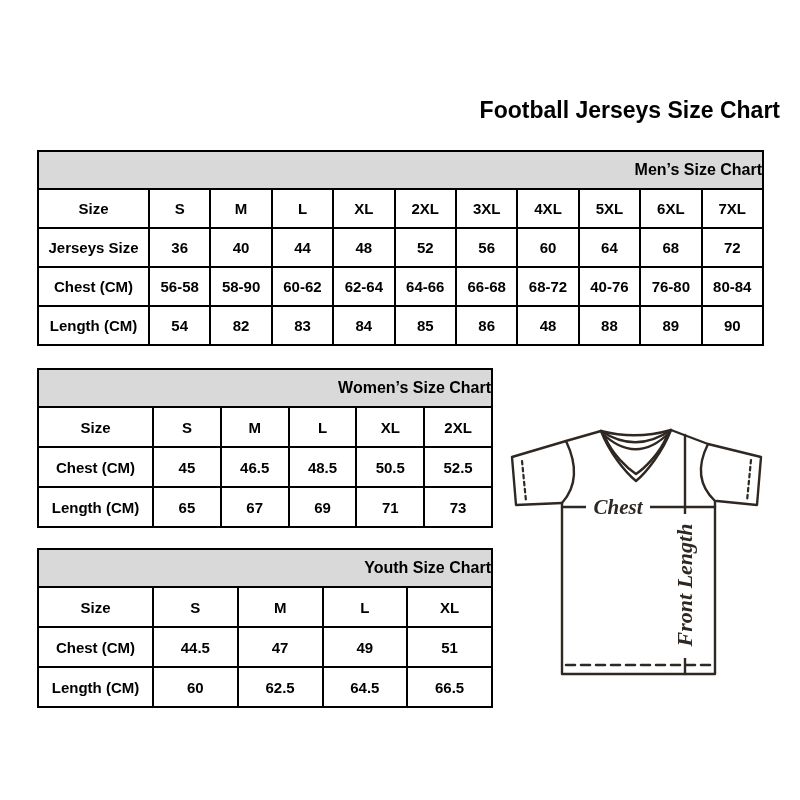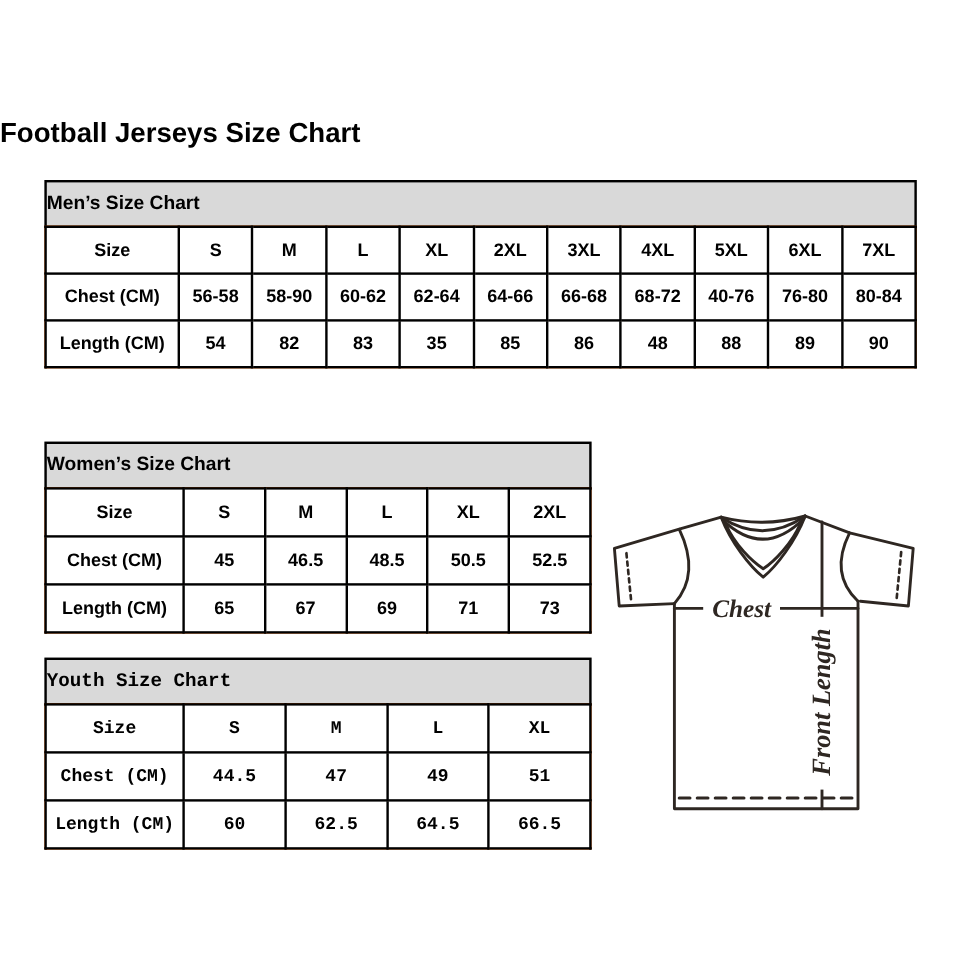--- a/index.html
+++ b/index.html
@@ -5,31 +5,31 @@
   * { margin:0; padding:0; box-sizing:border-box; }
   html,body { background:#ffffff; }
   body {
     width:800px; height:800px; position:relative;
     font-family:"Liberation Sans", sans-serif; color:#000;
   }
   .canvas { position:absolute; left:0; top:0; width:800px; height:800px; background:#fff; overflow:hidden; }
 
   .title {
     position:absolute; top:97px; left:0; width:780px;
-    text-align:left; font-size:23px; font-weight:bold; color:#000;
+    text-align:right; font-size:23px; font-weight:bold; color:#000;
   }
 
   .tbl { position:absolute; left:37px; }
   .tbl.men   { top:150px; width:727px; }
   .tbl.women { top:368px; width:456px; }
-  .tbl.youth { top:548px; width:456px;font-family:Liberation Mono, monospace; }
+  .tbl.youth { top:548px; width:456px; }
 
   .tbl-header {
     border:2px solid #000; background:#d9d9d9;
-    height:40px; line-height:36px; text-align:left;
+    height:40px; line-height:36px; text-align:right;
     font-weight:bold; font-size:16px;
   }
   .tbl table {
     width:100%; border-collapse:collapse; table-layout:fixed; margin-top:-2px;
     background:#f97316;
   }
   .tbl td {
     border:2px solid #000; text-align:center; vertical-align:middle;
     font-weight:bold; font-size:15px; height:39px; padding:0 1px;
     background:#fff; color:#000;
@@ -67,38 +67,51 @@
             <td class="data-col">L</td>
             <td class="data-col">XL</td>
             <td class="data-col">2XL</td>
             <td class="data-col">3XL</td>
             <td class="data-col">4XL</td>
             <td class="data-col">5XL</td>
             <td class="data-col">6XL</td>
             <td class="data-col">7XL</td>
           </tr>
           <tr>
+            <td class="label-col">Jerseys Size</td>
+            <td class="data-col">36</td>
+            <td class="data-col">40</td>
+            <td class="data-col">44</td>
+            <td class="data-col">48</td>
+            <td class="data-col">52</td>
+            <td class="data-col">56</td>
+            <td class="data-col">60</td>
+            <td class="data-col">64</td>
+            <td class="data-col">68</td>
+            <td class="data-col">72</td>
+          </tr>
+          <tr>
             <td class="label-col">Chest (CM)</td>
             <td class="data-col">56-58</td>
             <td class="data-col">58-90</td>
             <td class="data-col">60-62</td>
             <td class="data-col">62-64</td>
             <td class="data-col">64-66</td>
             <td class="data-col">66-68</td>
             <td class="data-col">68-72</td>
             <td class="data-col">40-76</td>
             <td class="data-col">76-80</td>
             <td class="data-col">80-84</td>
           </tr>
           <tr>
             <td class="label-col">Length (CM)</td>
             <td class="data-col">54</td>
             <td class="data-col">82</td>
             <td class="data-col">83</td>
-            <td class="data-col">35</td>
+            <td class="data-col">84</td>
             <td class="data-col">85</td>
             <td class="data-col">86</td>
             <td class="data-col">48</td>
             <td class="data-col">88</td>
             <td class="data-col">89</td>
             <td class="data-col">90</td>
           </tr>
         </tbody>
     </table>
   </section>

